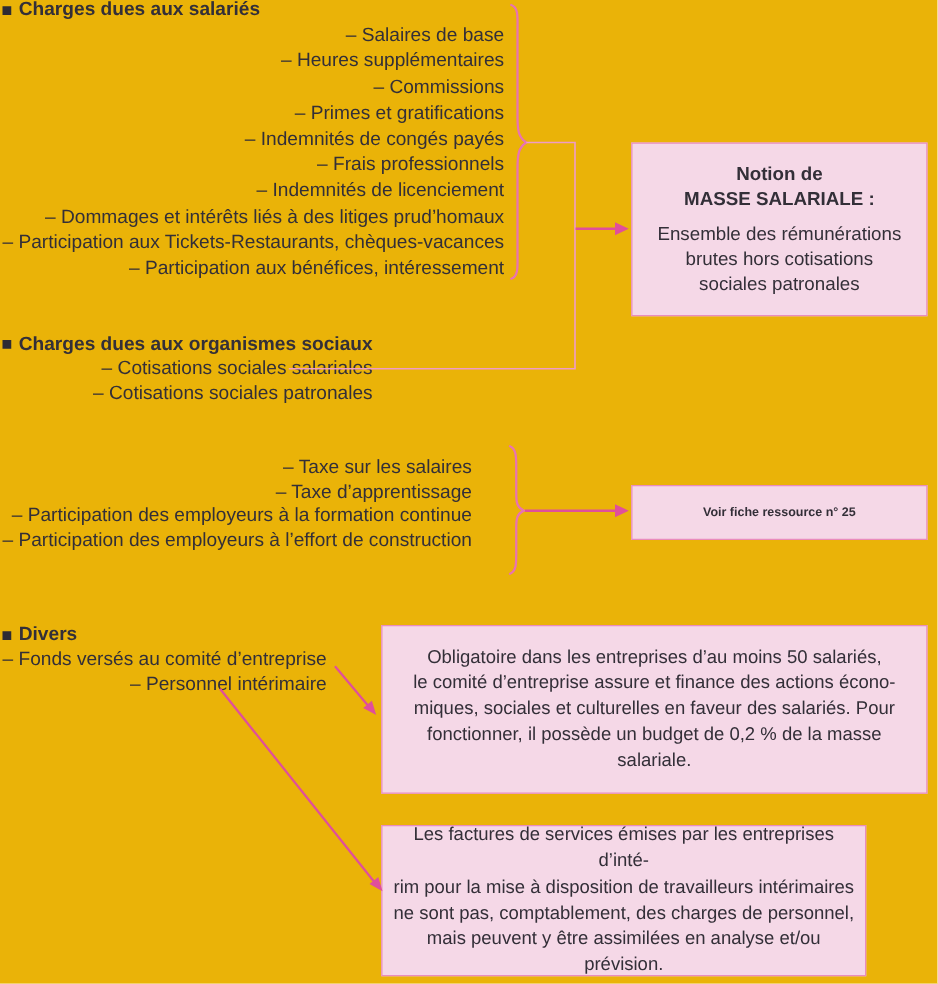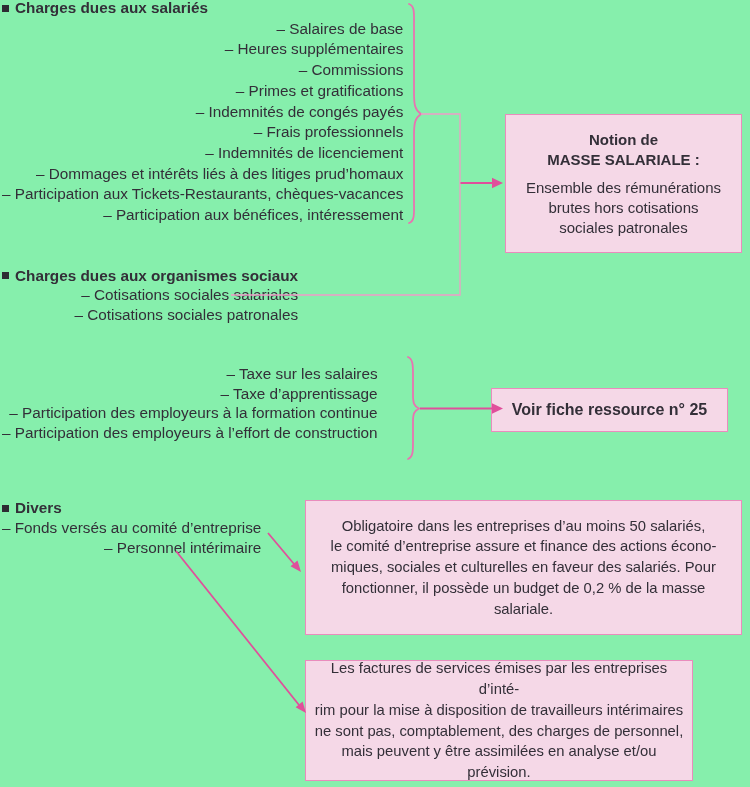--- a/index.html
+++ b/index.html
@@ -1,19 +1,19 @@
 <!DOCTYPE html>
 <html><head>
 <meta charset="utf-8">
 <style>
   html,body{margin:0;padding:0;background:#ffffff;}
   #canvas{
     position:relative;
     width:750px;height:787px;
-    background:#86efac;
+    background:#eab308;
     font-family:"Liberation Sans","DejaVu Sans",sans-serif;
     color:#332f38;
     overflow:hidden;
   }
   .list{position:absolute;font-size:15.3px;}
   .list .title{font-weight:bold;display:flex;align-items:center;}
   .sq{display:inline-block;width:7px;height:7px;background:#2e2b33;margin-right:6px;flex:0 0 auto;}
   .li{white-space:nowrap;text-align:right;}
   .s1{line-height:20.7px;top:-2px;left:2px;}
   .s2{line-height:19.3px;top:266px;left:2px;}
@@ -24,21 +24,21 @@
     background:#f5d8e7;
     border:1.5px solid #e98cbd;
     box-sizing:border-box;
     display:flex;flex-direction:column;align-items:center;justify-content:center;
     text-align:center;
   }
   .pre{white-space:pre-line;}
   #box-masse{left:505px;top:114px;width:237px;height:139px;font-size:15px;line-height:20px;}
   #box-masse .bt{font-weight:bold;}
   #box-masse .bb{margin-top:8px;}
-  #box-fiche{left:491px;top:388px;width:237px;height:44px;font-weight:bold;font-size:16px;}
+  #box-fiche{left:505px;top:388px;width:237px;height:44px;font-weight:bold;font-size:10px;}
   #box-comite{left:305px;top:500px;width:437px;height:135px;font-size:14.8px;line-height:20.8px;padding:4px 23px;}
   #box-interim{left:305px;top:660px;width:388px;height:121px;font-size:14.8px;line-height:20.8px;padding:4px 6px;}
   svg.overlay{position:absolute;left:0;top:0;pointer-events:none;}
 </style>
 </head>
 <body>
 
 <div id="canvas">
 
   <div class="list s1">

